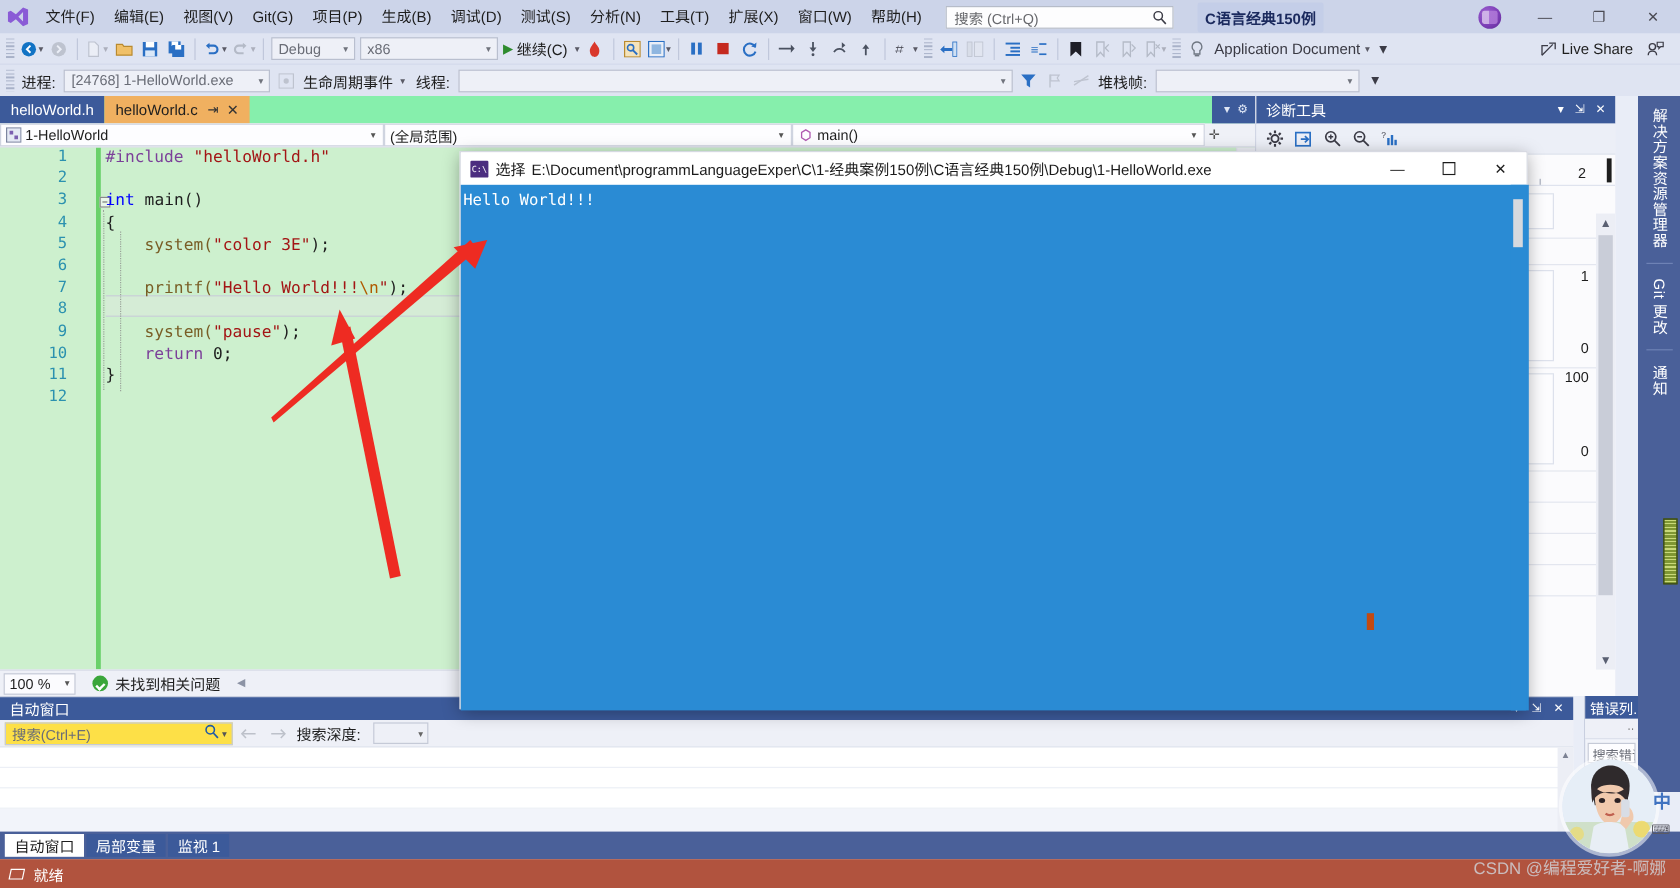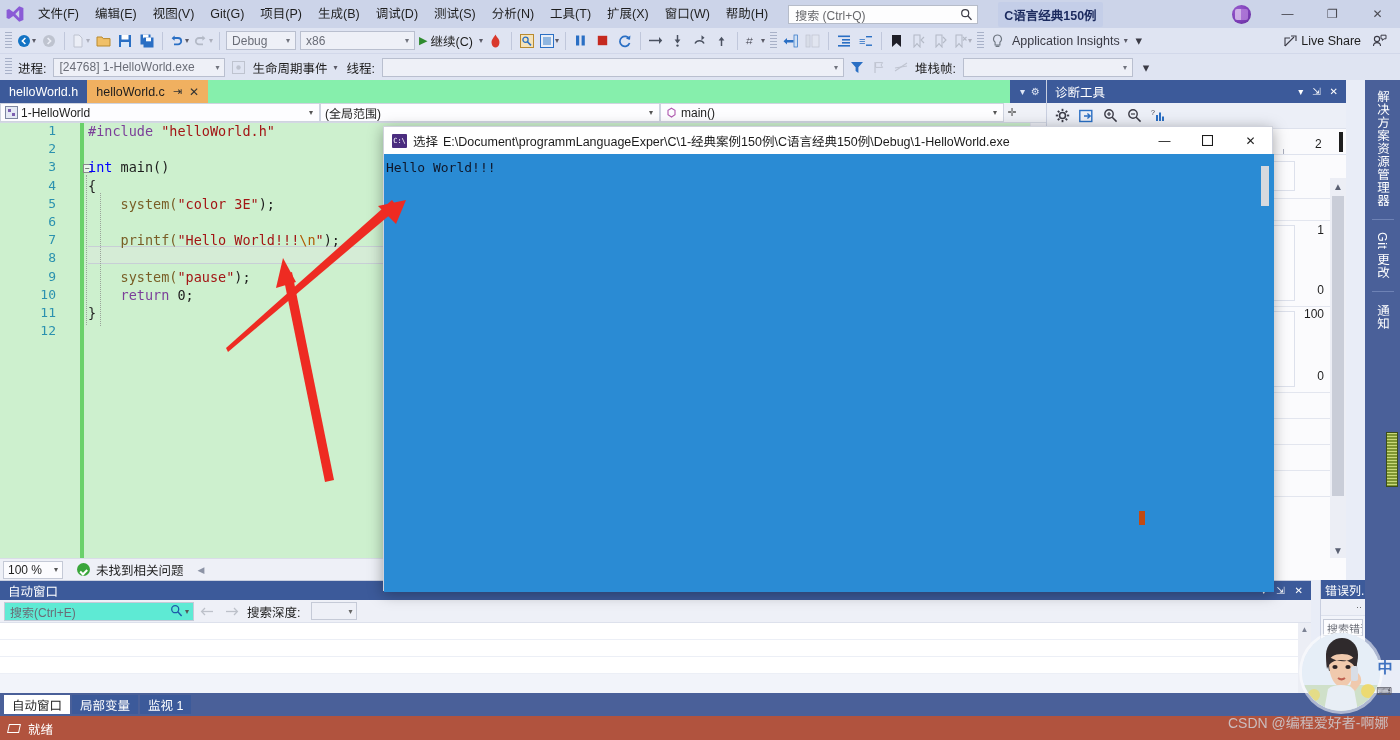--- a/index.html
+++ b/index.html
@@ -247,21 +247,21 @@
   .cns-btn {
     width: 43px; height: 27px; display: flex; align-items: center; justify-content: center;
     color: #1b1b1b; font-size: 12px;
   }
   .console-body {
     position: absolute; left: 0; top: 27px; width: 890px; height: 438px;
     background: #2a8bd4; overflow: hidden;
     font-family: "DejaVu Sans Mono", "Liberation Mono", monospace;
     font-size: 13px; line-height: 17px; padding: 5px 0 0 2px;
   }
-  .console-line { color: #0f172a; white-space: pre; }
+  .console-line { color: #ffffff; white-space: pre; }
   .cns-cursor {
     display: inline-block; width: 8px; height: 4px; background: #c24a12; vertical-align: baseline;
     margin-left: 8px;
   }
   .console-vscroll {
     position: absolute; right: 0; top: 27px; width: 13px; height: 438px; background: #2a8bd4;
   }
   .console-vscroll .thumb { position: absolute; left: 2px; top: 12px; width: 8px; height: 40px; background: #d6d9de; }
   .blockcursor {
     position: absolute; left: 755px; top: 357px; width: 6px; height: 14px; background: #c24a12;
@@ -275,21 +275,21 @@
   .autos-header {
     height: 19px; background: #3c5a9a; color: #fff; display: flex; align-items: center;
     padding-left: 8px; font-size: 12.5px;
   }
   .autos-header .hdr-btns { margin-left: auto; display: flex; gap: 10px; padding-right: 8px; font-size: 10px; }
   .autos-toolbar {
     height: 23px; background: #eef0f7; display: flex; align-items: center; padding-left: 4px; gap: 2px;
     border-bottom: 1px solid #dde1ec;
   }
   .autos-search {
-    width: 190px; height: 19px; background: #5eead4; border: 1px solid #c5cad7;
+    width: 190px; height: 19px; background: #fde047; border: 1px solid #c5cad7;
     display: flex; align-items: center; padding: 0 2px 0 5px; font-size: 12px; color: #6a6d77;
   }
   .autos-search .skey { margin-left: auto; color: #1e5aa8; font-size: 11px; }
   .depth-combo {
     width: 46px; height: 18px; border: 1px solid #c5cad7; background: #eef0f7; margin-left: 4px;
     display: flex; align-items: center; justify-content: flex-end; font-size: 8px; color: #666; padding-right: 4px;
   }
   .autos-cols {
     height: 20px; background: #eef0f7; display: flex; align-items: center;
     border-bottom: 1px solid #dde1ec; font-size: 12.5px; color: #1e1e1e;
@@ -610,21 +610,21 @@
         </svg>
       <span class="caret">▾</span>
     </div>
     <div class="grip"></div>
     <div class="tb-btn">
       <svg width="13" height="14" viewBox="0 0 13 14">
           <path d="M6.5 1a4 4 0 0 0-2.4 7.2V11h4.8V8.2A4 4 0 0 0 6.5 1z" fill="none" stroke="#6f7782" stroke-width="1.1"></path>
           <rect x="4.6" y="11.6" width="3.8" height="1.4" fill="#6f7782"></rect>
         </svg>
     </div>
-    <div class="appins">Application Insights</div>
+    <div class="appins">Application Document</div>
     <span class="caret">▾</span>
     <div class="tb-btn">▾</div>
 
     <div style="margin-left:auto;display:flex;align-items:center;padding-right:10px">
       <div class="tb-btn">
         <svg width="14" height="14" viewBox="0 0 14 14">
             <path d="M1 12V4h5" stroke="#3b3b46" stroke-width="1.1" fill="none"></path>
             <path d="M1 12 10 3" stroke="#3b3b46" stroke-width="1.1"></path>
             <path d="M7 2h5v5" stroke="#3b3b46" stroke-width="1.1" fill="none"></path>
           </svg>

